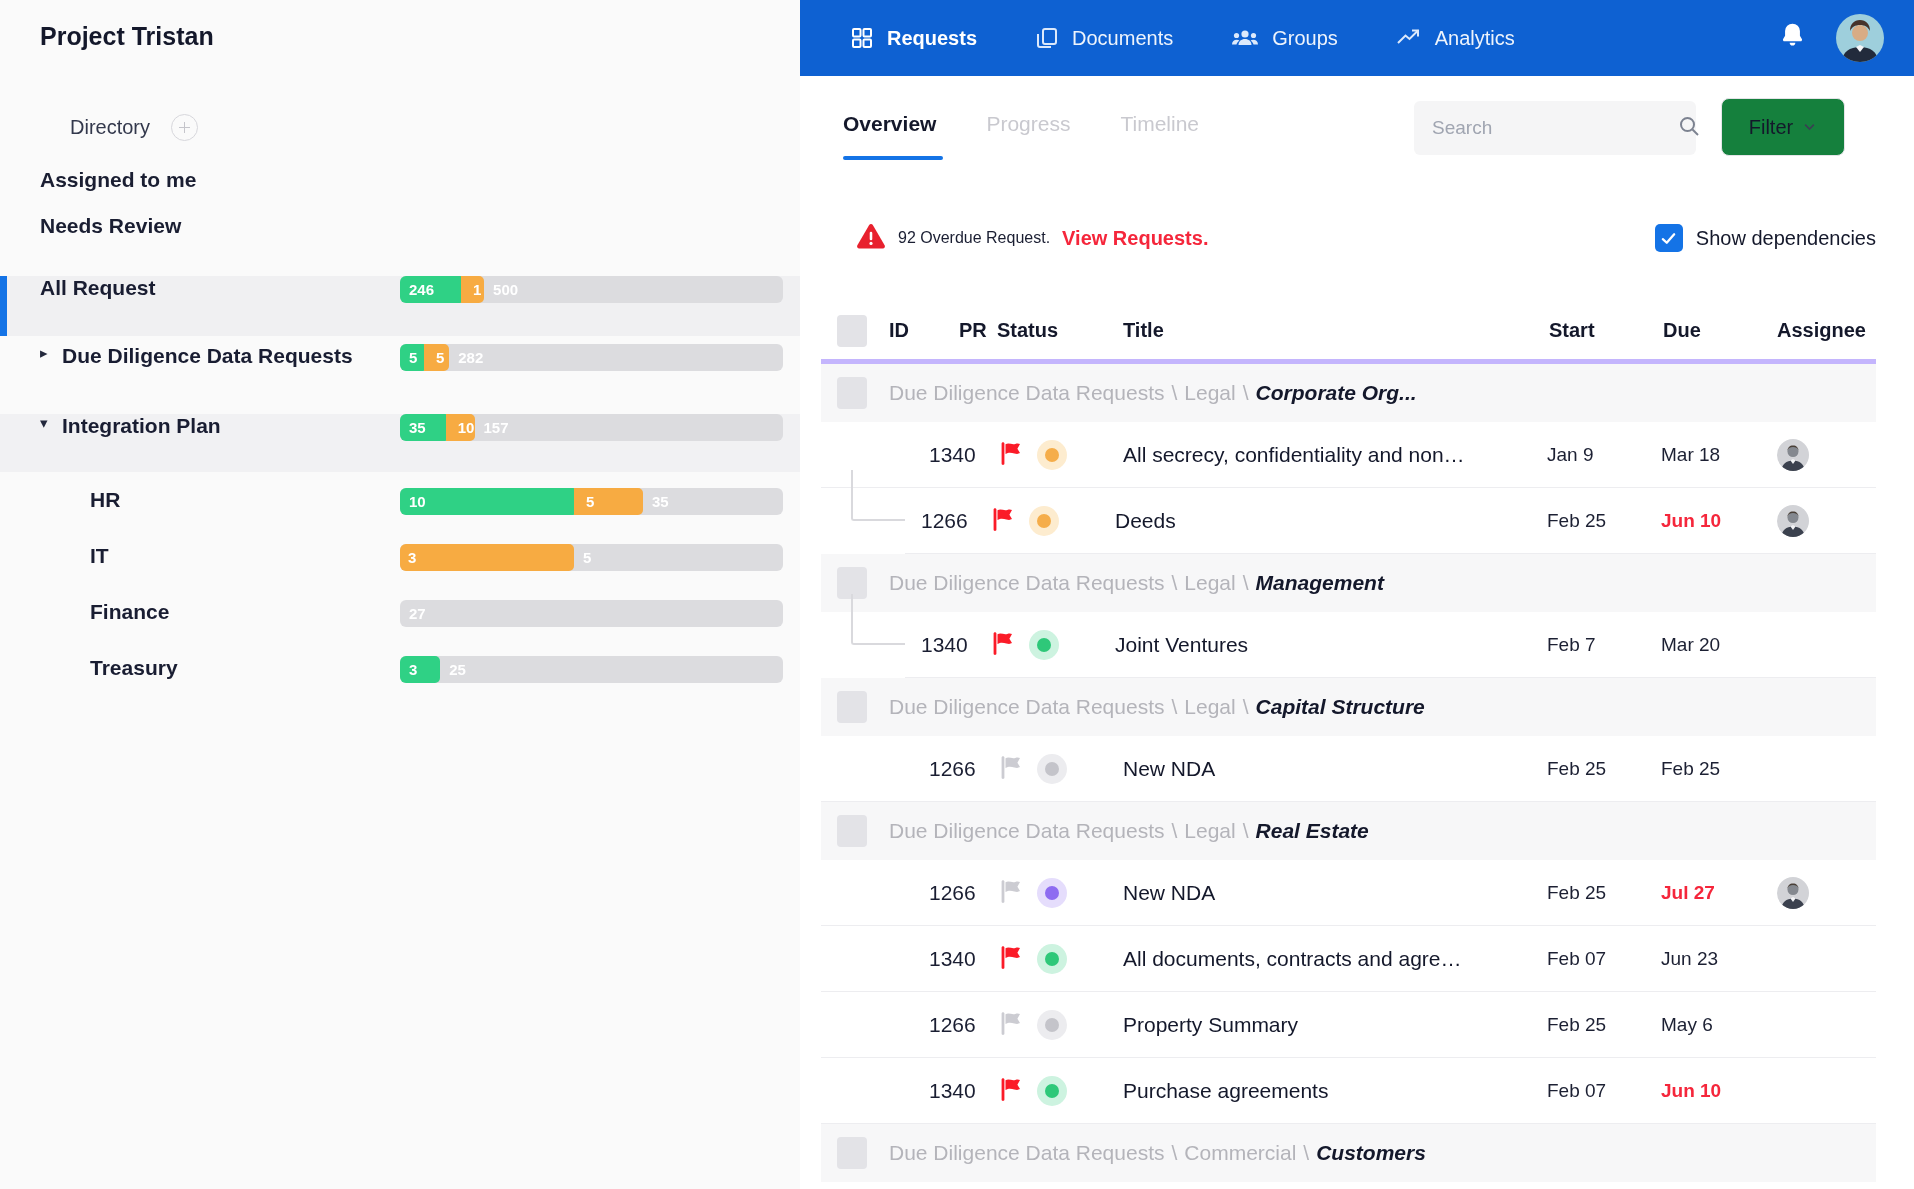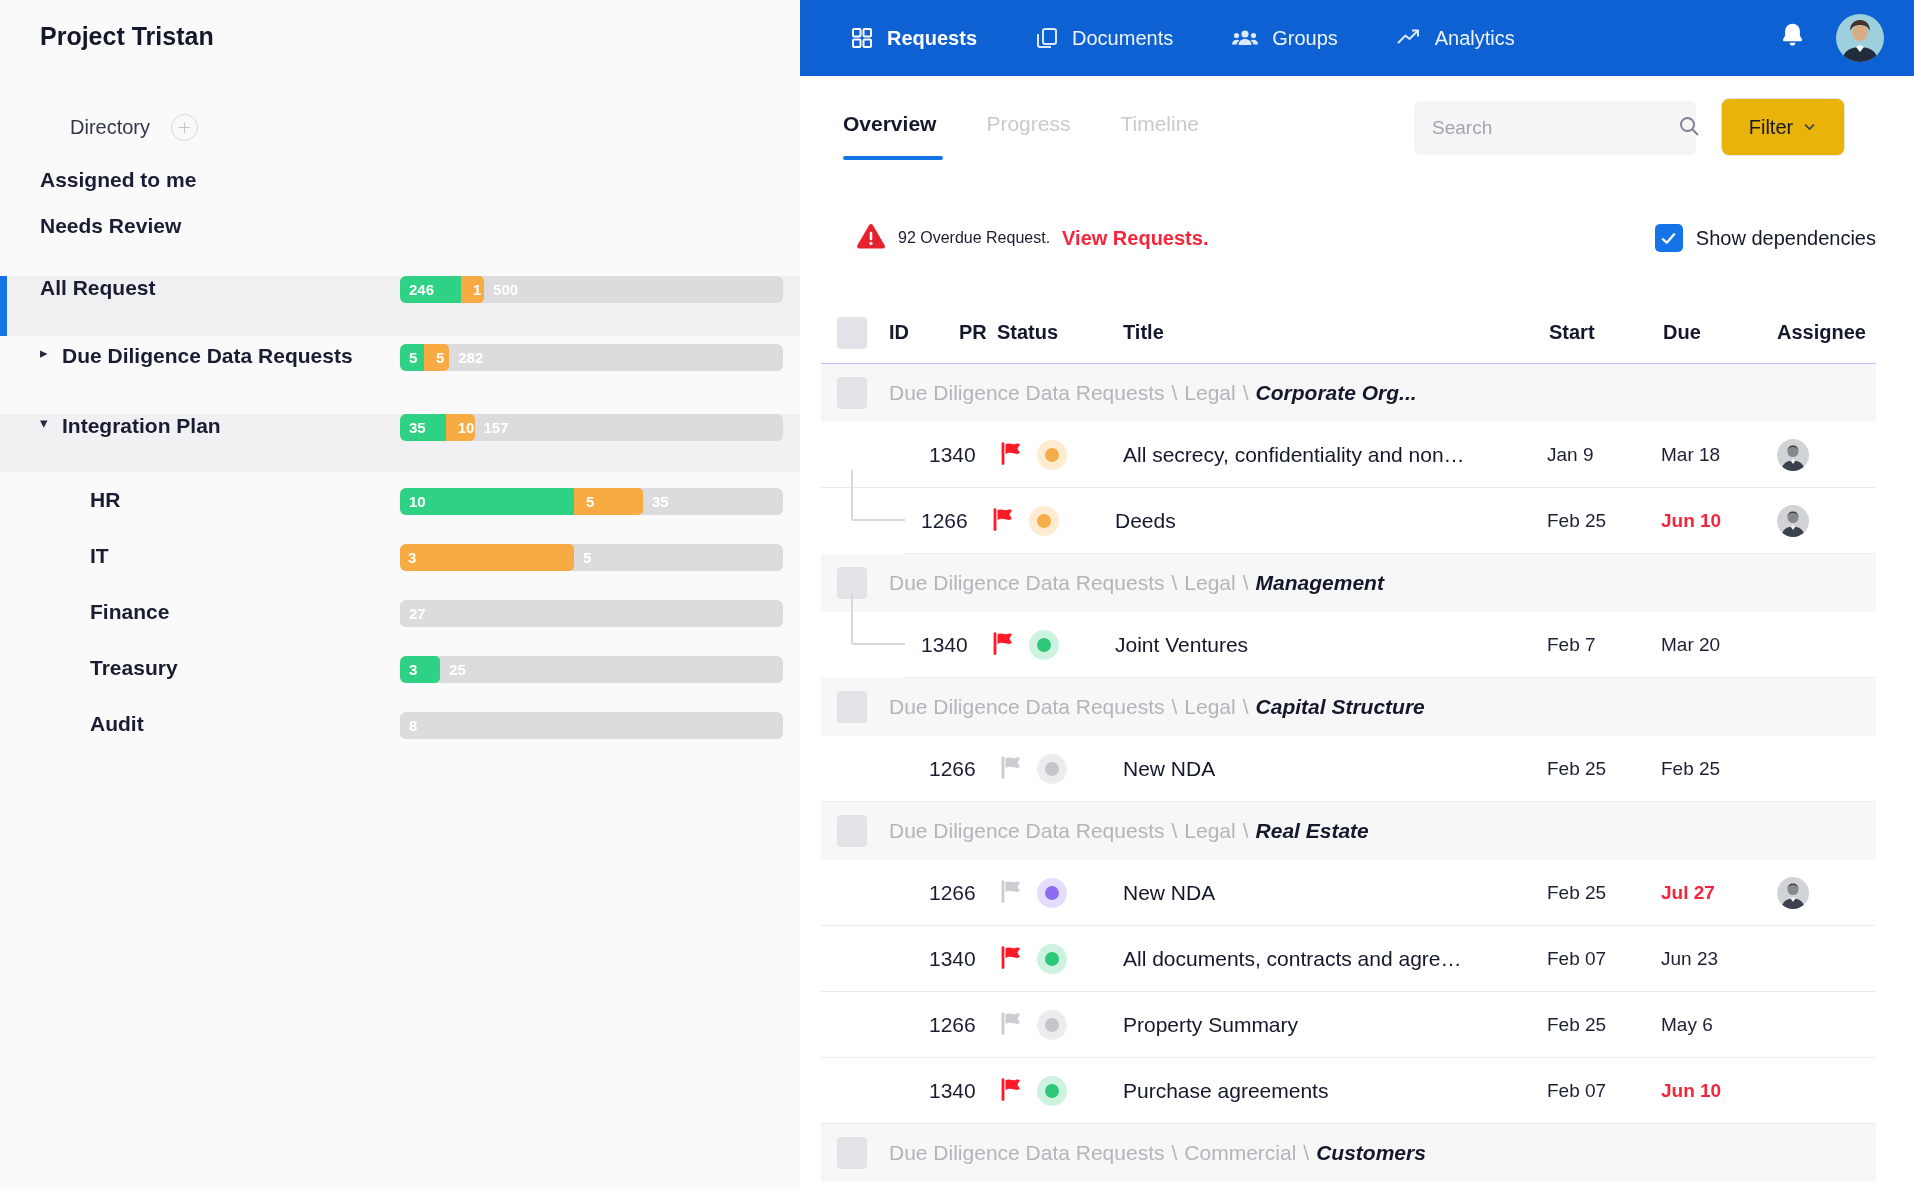--- a/index.html
+++ b/index.html
@@ -51,37 +51,37 @@
   .tabs { position:absolute; left:43px; top:36px; display:flex; gap:50px; }
   .tab { font-size:21px; color:#c9c9cf; position:relative; padding-bottom:24px; cursor:pointer; }
   .tab.active { color:#14182b; font-weight:600; }
   .tab.active .underline { position:absolute; left:0; bottom:0; width:100px; height:4px;
     border-radius:2px; background:#1473e6; }
   .search { position:absolute; left:614px; top:25px; width:282px; height:54px; background:#f5f5f6;
     border-radius:6px; display:flex; align-items:center; padding:0 16px 0 18px; }
   .search input { flex:1; border:none; outline:none; background:transparent; font-size:19px;
     font-family:"Liberation Sans", sans-serif; color:#3a3f52; }
   .search input::placeholder { color:#a0a5b1; }
-  .filter-btn { position:absolute; left:921px; top:22px; width:124px; height:58px; background:#eab308;
+  .filter-btn { position:absolute; left:921px; top:22px; width:124px; height:58px; background:#15803d;
     border:1px solid #e4e4e8; border-radius:8px; display:flex; align-items:center; justify-content:center;
     gap:9px; font-size:20px; font-weight:500; color:#14182b; cursor:pointer; }
 
   .alert-row { position:absolute; top:212px; left:0; right:0; height:52px; display:flex;
     align-items:center; padding:0 38px 0 56px; }
   .alert-text { font-size:16px; color:#1a1e32; margin-left:12px; }
   .alert-link { font-size:20px; font-weight:700; color:#f5263b; margin-left:12px; cursor:pointer; }
   .dep { margin-left:auto; display:flex; align-items:center; gap:13px; }
   .dep-label { font-size:20px; color:#14182b; }
   .checkbox-blue { width:28px; height:28px; background:#1473e6; border-radius:5px; display:flex;
     align-items:center; justify-content:center; cursor:pointer; }
 
   
   .table { position:absolute; left:21px; right:38px; top:302px; }
   .thead { display:grid; grid-template-columns:92px 70px 38px 60px 1fr 114px 124px 99px;
-    align-items:center; height:62px; padding:0 0 0 16px; border-bottom:1px solid #c4b5fd; }
+    align-items:center; height:62px; padding:0 0 0 16px; border-bottom:5px solid #c4b5fd; }
   .th { font-size:20px; font-weight:700; color:#14182b; }
   .th.shift { margin-left:-40px; }
   .th.pl { padding-left:10px; }
   .cb-gray { width:30px; height:32px; background:#e3e3e7; border-radius:4px; cursor:pointer; }
   .row { position:relative; display:grid; grid-template-columns:92px 70px 38px 60px 1fr 114px 124px 99px;
     align-items:center; padding-left:16px; }
   .row.group { background:#f7f7f8; height:58px; }
   .row.task { background:#fff; height:66px; border-bottom:1px solid #ededf0; }
   .row.task.child { margin-left:84px; padding-left:16px;
     grid-template-columns:0px 70px 38px 60px 1fr 114px 124px 99px; }
@@ -197,28 +197,20 @@
           <span class="label">Treasury</span>
           <div class="pbar">
             <div class="seg green" style="width: 10.5%;">
               <span>3</span>
             </div>
             <div class="seg gray" style="width: 89.5%;">
               <span>25</span>
             </div>
           </div>
         </div>
-        <div class="sb-item sub">
-          <span class="label">Audit</span>
-          <div class="pbar">
-            <div class="seg gray" style="width: 100%;">
-              <span>8</span>
-            </div>
-          </div>
-        </div>
       </div>
   </div>
 
   <div class="main">
 
     <div class="topnav" id="topnav">
       <div class="nav-item active">
           <span>
             <svg width="24" height="24" viewBox="0 0 24 24" fill="none" stroke="#fff" stroke-width="2">
               <rect x="3" y="3" width="7.5" height="7.5" rx="1"></rect>

